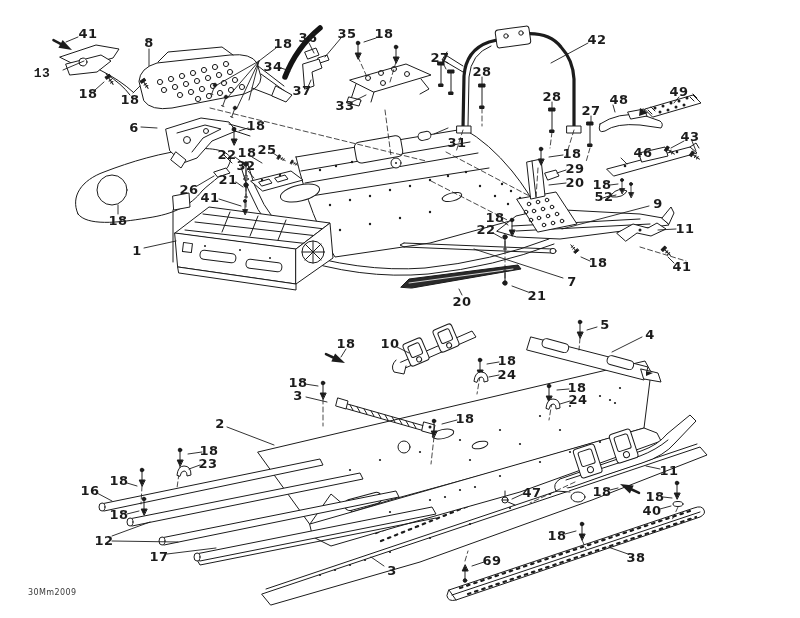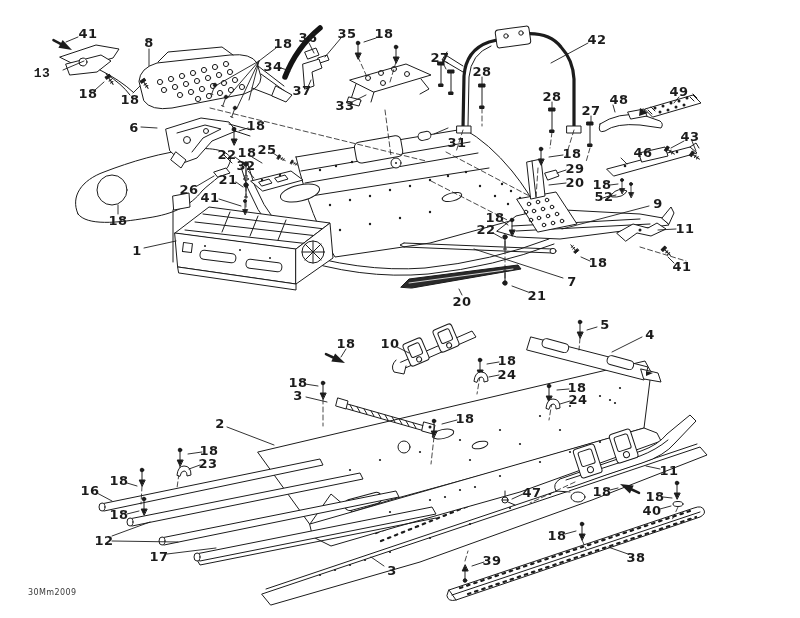--- a/index.html
+++ b/index.html
@@ -597,18 +597,18 @@
       <div class="callout" style="left: 577px; top: 387px;">18</div>
       <div class="callout" style="left: 578px; top: 399px;">24</div>
       <div class="callout" style="left: 465px; top: 418px;">18</div>
       <div class="callout" style="left: 669px; top: 470px;">11</div>
       <div class="callout" style="left: 602px; top: 491px;">18</div>
       <div class="callout" style="left: 532px; top: 492px;">47</div>
       <div class="callout" style="left: 655px; top: 496px;">18</div>
       <div class="callout" style="left: 652px; top: 510px;">40</div>
       <div class="callout" style="left: 557px; top: 535px;">18</div>
       <div class="callout" style="left: 636px; top: 557px;">38</div>
-      <div class="callout" style="left: 492px; top: 560px;">39</div>
+      <div class="callout" style="left: 492px; top: 560px;">69</div>
     </div>
 
 <span class="footer-code">30Mm2009</span>
 
 </div>
 
 </body></html>

